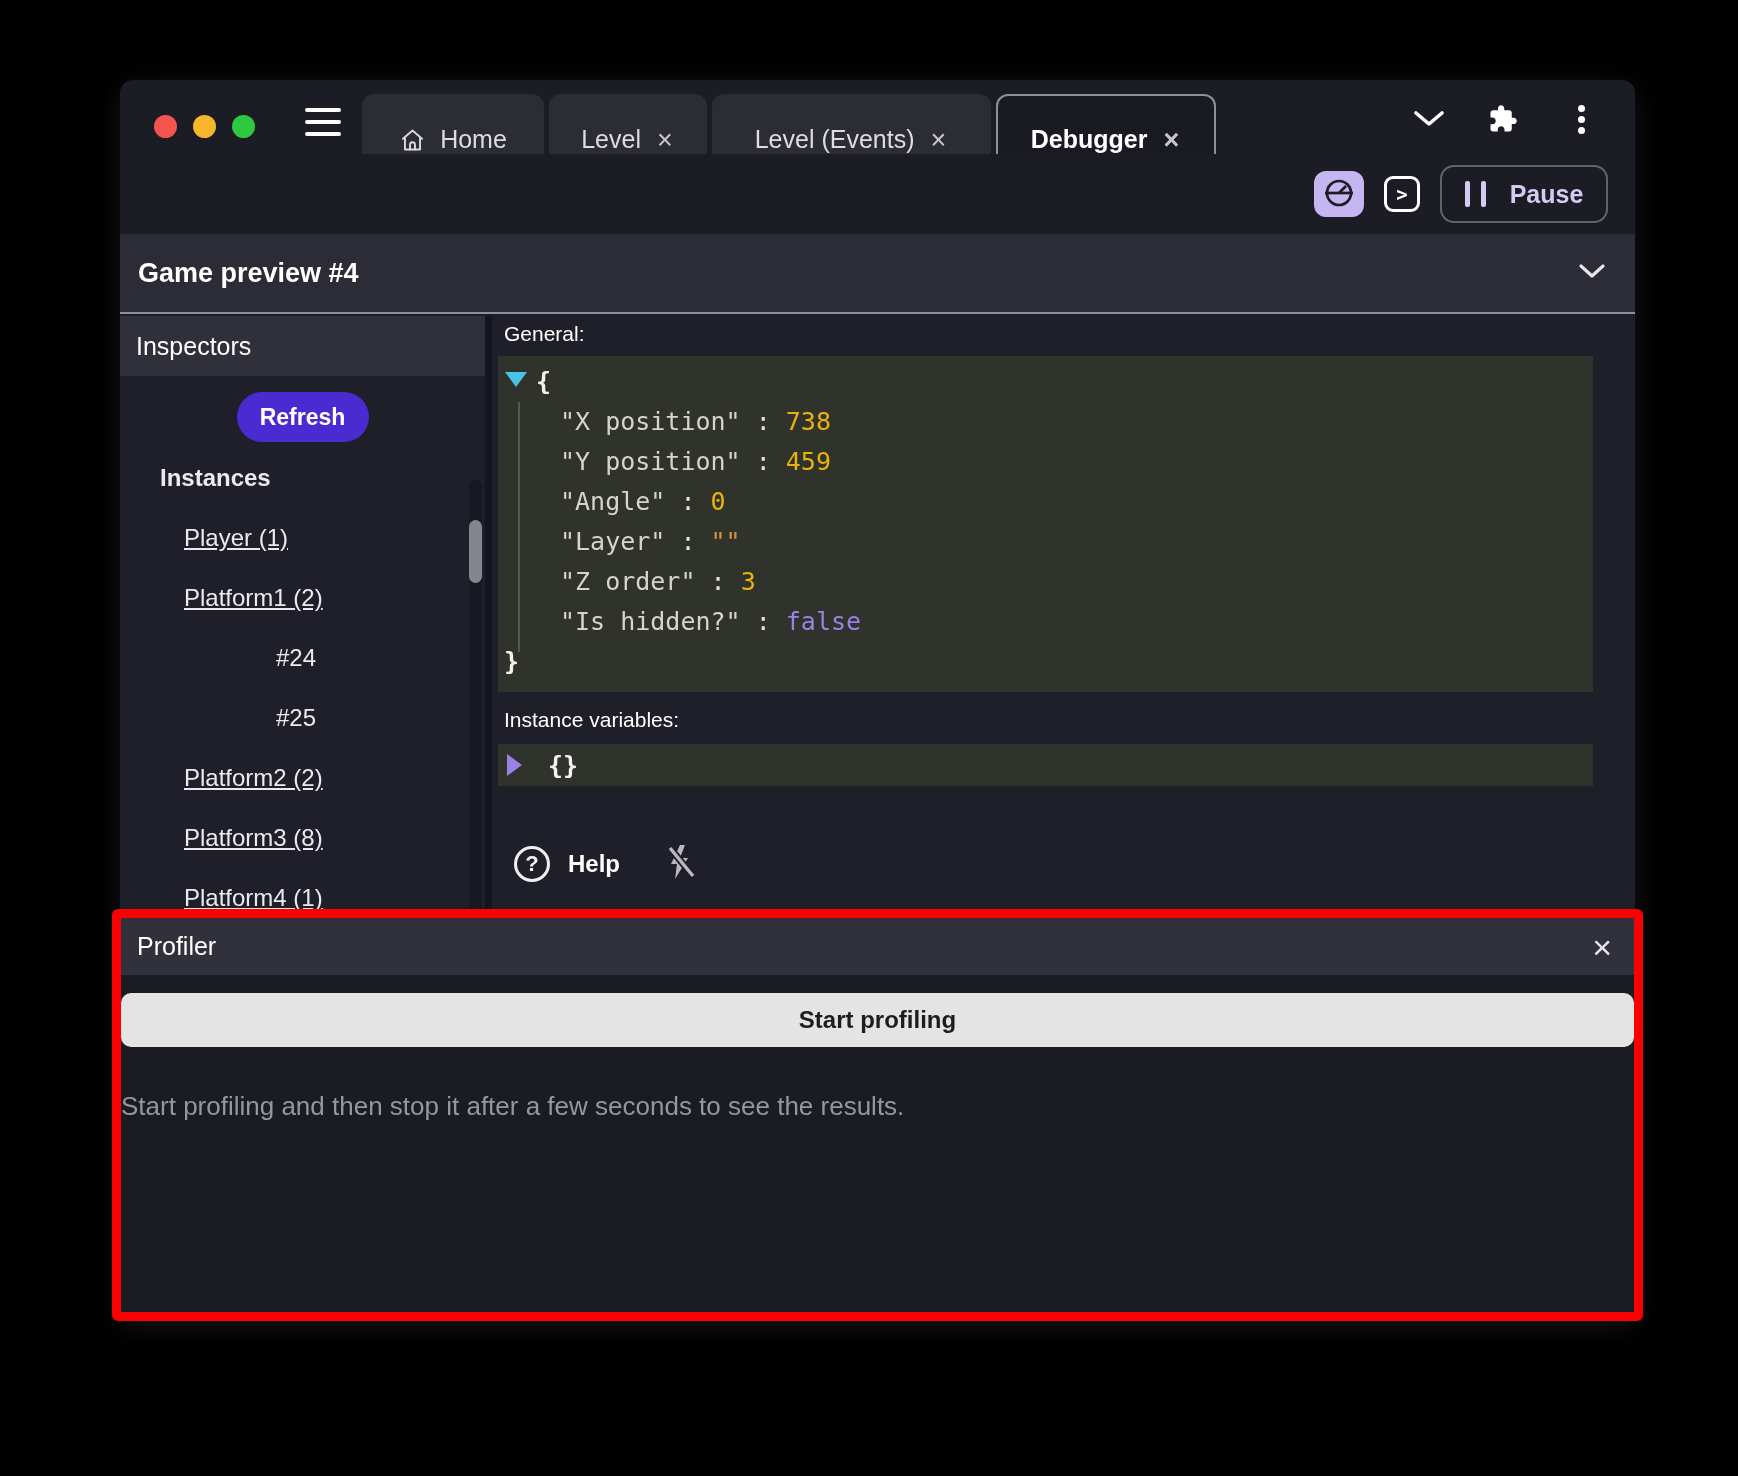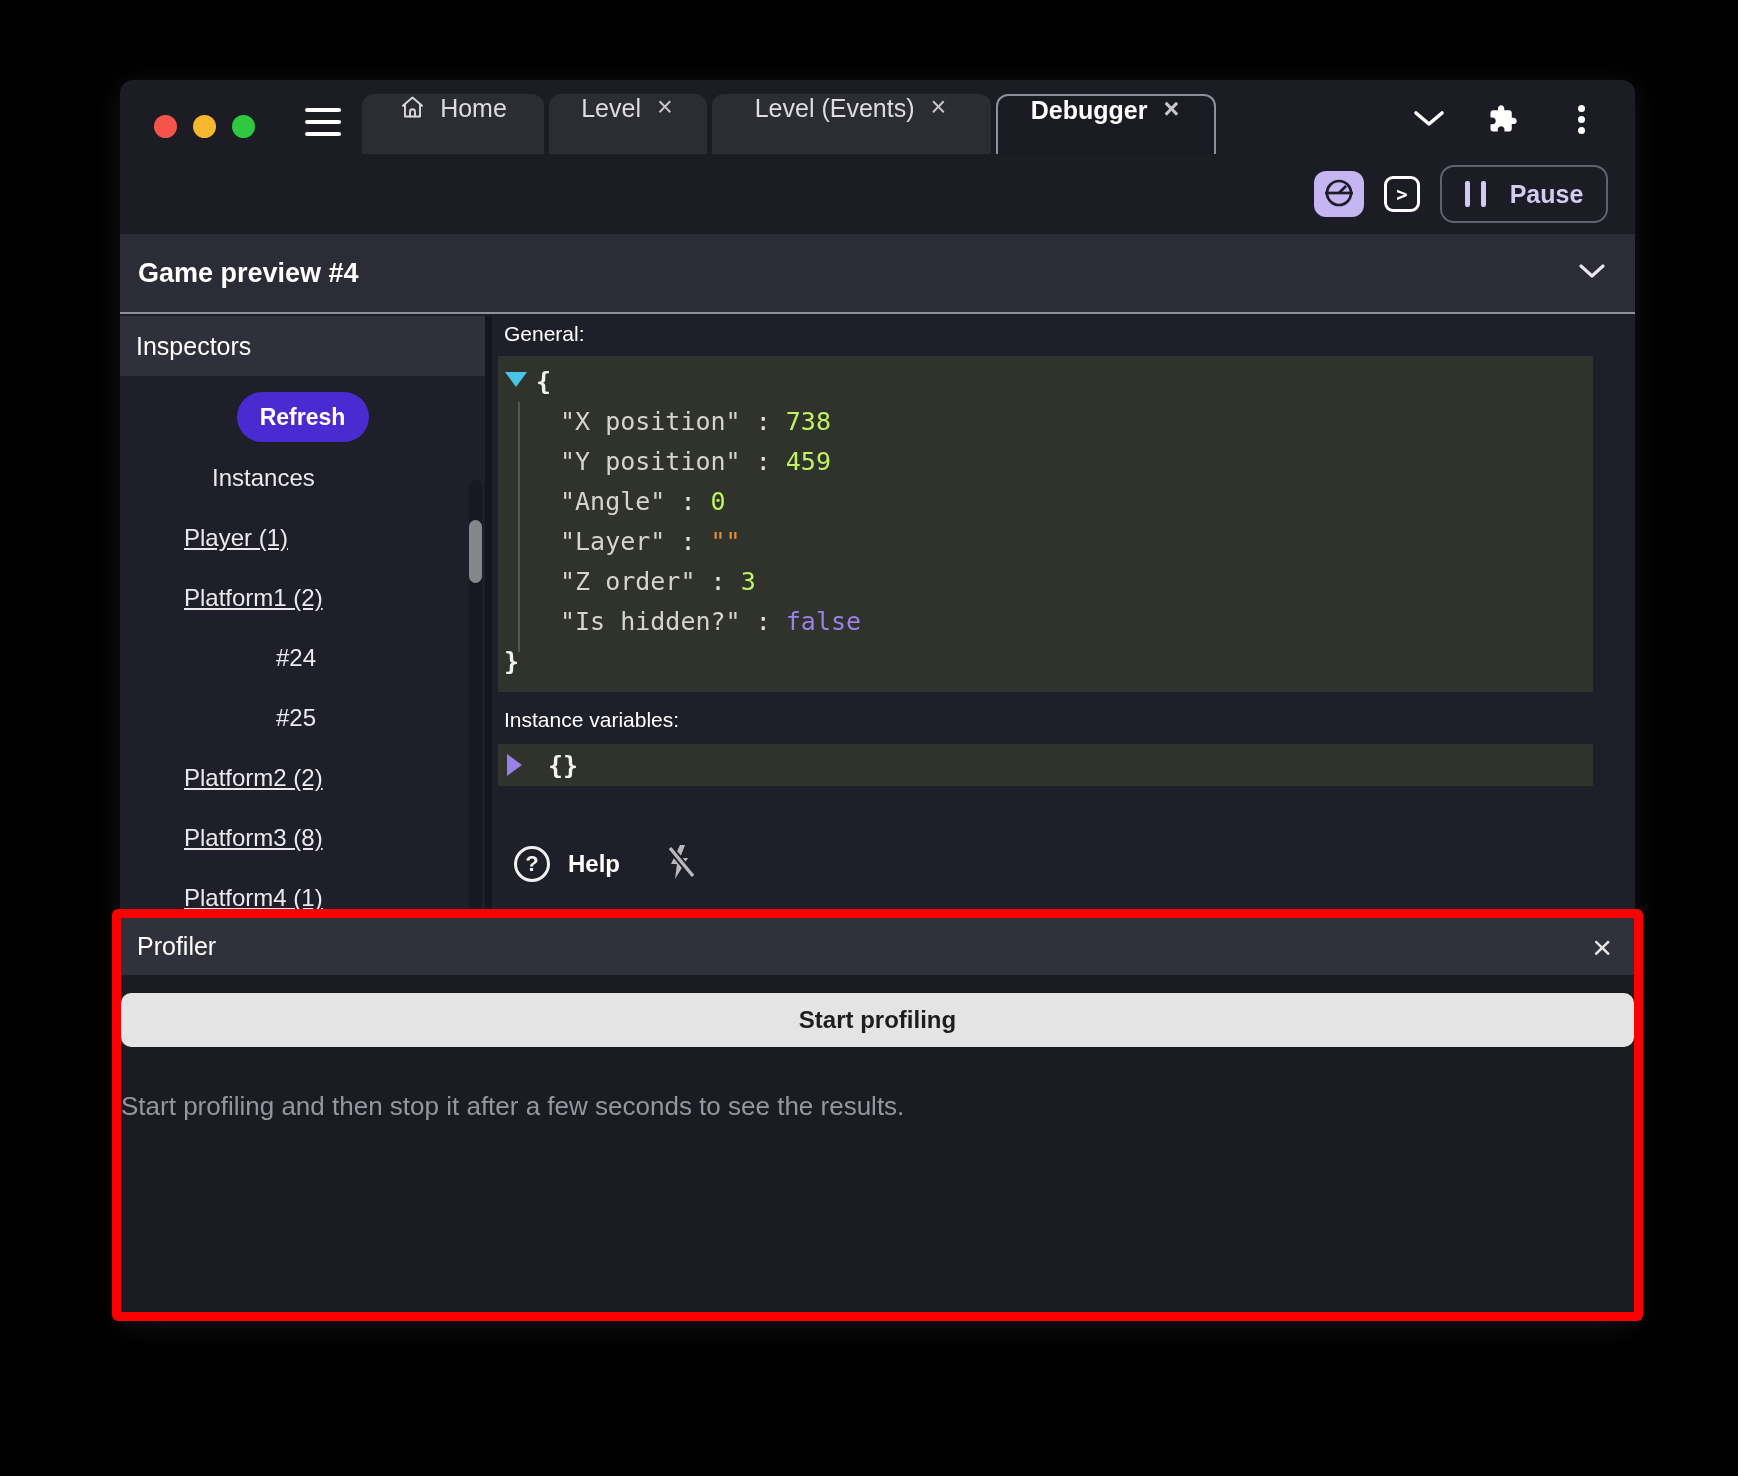--- a/index.html
+++ b/index.html
@@ -14,21 +14,21 @@
   .titlebar { position:relative; height:74px; }
   .traffic { position:absolute; left:34px; top:35px; display:flex; gap:16px; }
   .traffic span { width:23px; height:23px; border-radius:50%; }
   .tl-red { background:#f5544d; } .tl-yellow { background:#f6b62e; } .tl-green { background:#2dc83e; }
 
   .hamburger { position:absolute; left:185px; top:28px; width:36px; height:28px;
                display:flex; flex-direction:column; justify-content:space-between; cursor:pointer; }
   .hamburger i { display:block; height:4px; background:#fff; border-radius:2px; }
 
   .tabs { position:absolute; left:242px; bottom:0; display:flex; gap:5px; height:60px; }
-  .tab { background:#2c2c35; border-radius:12px 12px 0 0; display:flex; align-items:flex-start;
+  .tab { background:#2c2c35; border-radius:12px 12px 0 0; display:flex; align-items:flex-end;
          justify-content:center; gap:14px; color:#dcdce2; font-size:25px; cursor:pointer; }
   .tab:nth-child(1) { width:182px; }
   .tab:nth-child(2) { width:158px; }
   .tab:nth-child(3) { width:279px; }
   .tab:nth-child(4) { width:220px; }
   .tab.active { background:#1a1a23; border:2px solid #8f8f99; border-bottom:none;
                 color:#fff; font-weight:bold; }
   .tab-close { font-size:27px; color:#c6c6cc; line-height:1; padding:0 2px; }
   .tab-home-icon { display:flex; }
 
@@ -66,39 +66,39 @@
   .sidebar { width:372px; border-right:7px solid #14151e; position:relative; flex:none; }
   .sidebar-header { height:60px; background:#2f3039; display:flex; align-items:center;
                     padding-left:16px; font-size:25px; color:#fff;text-align:center; }
   .sidebar-body { position:relative; height:calc(100% - 60px); }
   .refresh-btn { display:block; margin:16px auto 6px; width:132px; height:50px;
                  background:#4a2bd2; color:#fff; font-weight:bold; font-size:23px;
                  border:none; border-radius:25px; cursor:pointer;
                  font-family:"Liberation Sans", sans-serif; }
   .sidebar-item { height:60px; display:flex; align-items:center; font-size:24px;
                   color:#eaeaee; cursor:pointer; }
-  .indent-0 { padding-left:92px; }
+  .indent-0 { padding-left:40px;font-weight:bold; }
   .indent-1 { padding-left:64px;text-decoration:underline; }
   .indent-2 { padding-left:156px; }
   .scroll-track { position:absolute; right:3px; top:88px; width:13px; height:447px;
                   background:#171821; border-radius:7px; }
   .scroll-thumb { position:absolute; right:3px; top:128px; width:13px; height:63px;
                   background:#85858c; border-radius:7px; cursor:grab; }
 
   .main { flex:1; padding:4px 42px 0 6px; }
   .section-label { font-size:21px; color:#fff; padding-left:6px; margin-top:2px; }
   .json-box { margin-top:10px; background:#30332b; position:relative; padding:6px 0 10px 0; }
   .json-line { font-family:"DejaVu Sans Mono", monospace; font-size:25px; line-height:40px;
                color:#d5d5cd; white-space:pre; }
   .brace { color:#f2f2ec; font-weight:bold; }
   .json-open { padding-left:38px; }
   .json-prop { padding-left:62px; }
   .json-close { padding-left:6px; }
   .colon { color:#e3e3db; }
-  .v-num { color:#bef264; }
+  .v-num { color:#eab308; }
   .v-str { color:#e0913d; }
   .v-bool { color:#9b80e8; }
   .tri-down { position:absolute; left:7px; top:16px; width:0; height:0; cursor:pointer;
               border-left:11px solid transparent; border-right:11px solid transparent;
               border-top:15px solid #49c4e6; }
   .guide { position:absolute; left:20px; top:46px; width:2px; height:calc(100% - 86px);
            background:#565a4b; }
   .vars-label { margin-top:16px; }
   .vars-box { margin-top:12px; height:42px; background:#30332b; position:relative;
               display:flex; align-items:center; }

